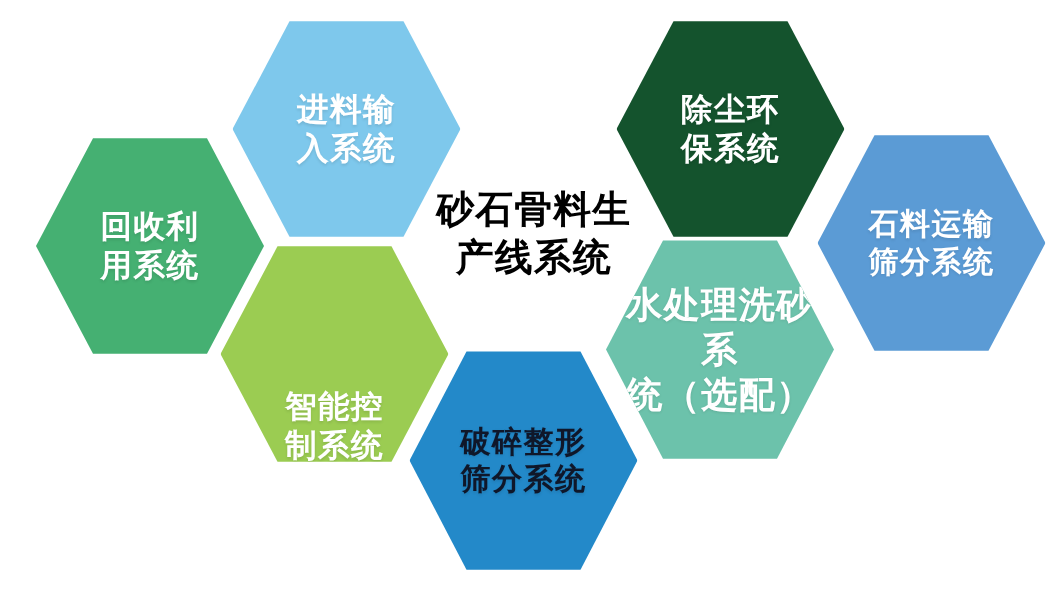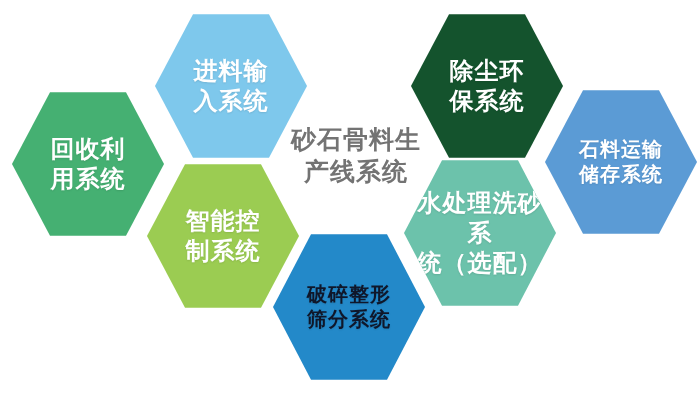--- a/index.html
+++ b/index.html
@@ -30,21 +30,21 @@
   .hex-label {
     color: #ffffff;
     font-weight: bold;
     line-height: 1.25;
     letter-spacing: 1px;
     text-shadow: 0 1px 2px rgba(0,0,0,0.10);
     white-space: pre-line;
     padding: 0 6px;
     font-family: "DejaVu Serif", "Liberation Serif", serif;
   }
-  .size-lg { font-size: 24px; }
+  .size-lg { font-size: 21px; }
   .size-md { font-size: 20px; }
   .size-sm { font-size: 24px; }
 
   #center-title {
     position: absolute;
     left: 268px;
     top: 124px;
     width: 176px;
     text-align: center;
     color: #1a1a1a;
@@ -56,31 +56,31 @@
     font-family: "DejaVu Serif", "Liberation Serif", serif;
     z-index: 30;
     text-shadow: 0 0 4px #ffffff, 0 0 6px #ffffff, 0 0 10px #ffffff;
   }
 </style>
 </head>
 <body>
 
 <div id="canvas" style="background: rgb(255, 255, 255);">
 
-  <div class="hex" style="left: 12px; top: 90px; width: 152px; height: 148px; background: rgb(69, 176, 114);">
+  <div class="hex" style="left: 24px; top: 90px; width: 152px; height: 148px; background: rgb(69, 176, 114);">
     <span class="hex-label size-lg" style="color: rgb(255, 255, 255);">回收利
 用系统</span>
   </div>
 
   <div class="hex" style="left: 155px; top: 12px; width: 152px; height: 148px; background: rgb(126, 200, 236);">
     <span class="hex-label size-lg" style="color: rgb(255, 255, 255);">进料输
 入系统</span>
   </div>
 
-  <div class="hex" style="left: 147px; top: 162px; width: 152px; height: 148px; background: rgb(155, 204, 82);">
+  <div class="hex" style="left: 147px; top: 162px; width: 152px; height: 148px; background: rgb(155, 204, 82); align-items: flex-end;">
     <span class="hex-label size-lg" style="color: rgb(255, 255, 255);">智能控
 制系统</span>
   </div>
 
   <div class="hex" style="left: 273px; top: 232px; width: 152px; height: 150px; background: rgb(35, 137, 201);">
     <span class="hex-label size-md" style="color: #0f172a;">破碎整形
 筛分系统</span>
   </div>
 
   <div class="hex" style="left: 411px; top: 12px; width: 152px; height: 148px; background: #14532d;">
@@ -88,19 +88,19 @@
 保系统</span>
   </div>
 
   <div class="hex" style="left: 404px; top: 158px; width: 152px; height: 150px; background: rgb(108, 194, 171);">
     <span class="hex-label size-sm" style="color: rgb(255, 255, 255);">水处理洗砂系
 统（选配）</span>
   </div>
 
   <div class="hex" style="left: 545px; top: 88px; width: 152px; height: 148px; background: rgb(91, 155, 213);">
     <span class="hex-label size-md" style="color: rgb(255, 255, 255);">石料运输
-储存系统</span>
+筛分系统</span>
   </div>
 
-  <div id="center-title" style="color: #737373;">砂石骨料生
+  <div id="center-title" style="color: #000000;">砂石骨料生
 产线系统</div>
 
 </div>
 
 </body></html>

